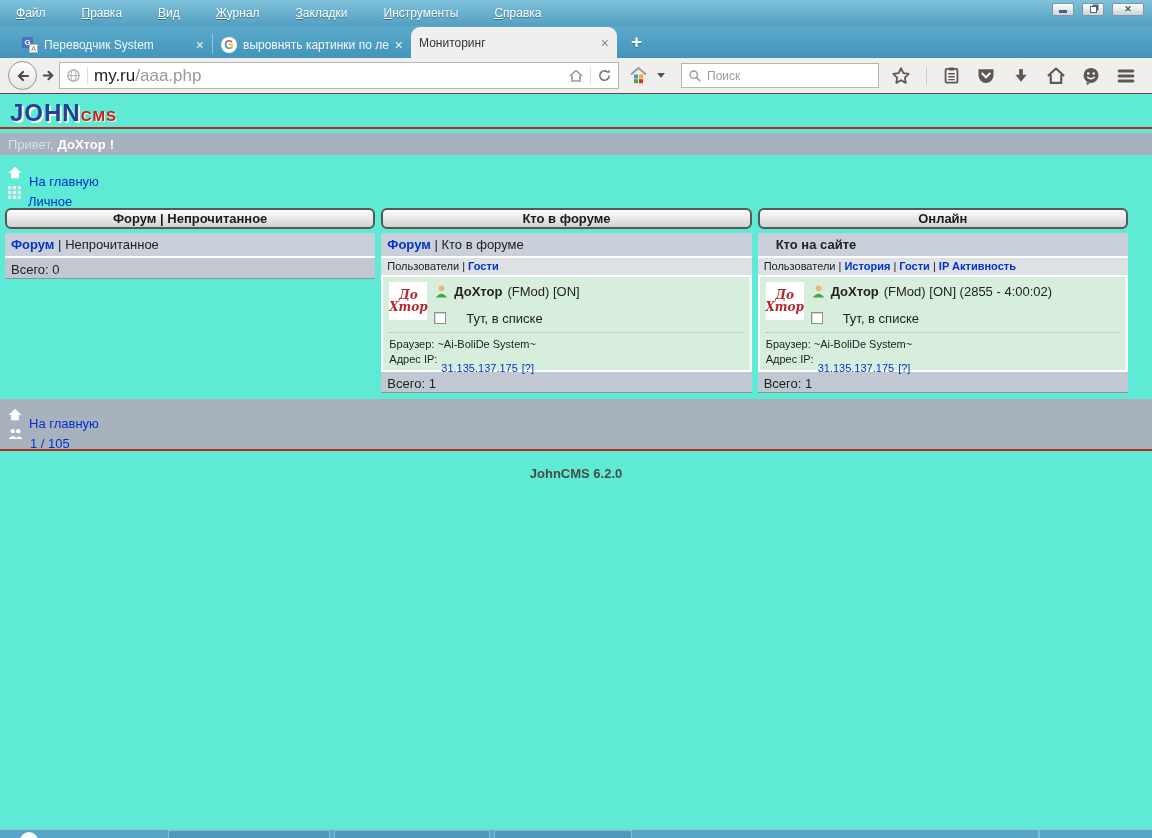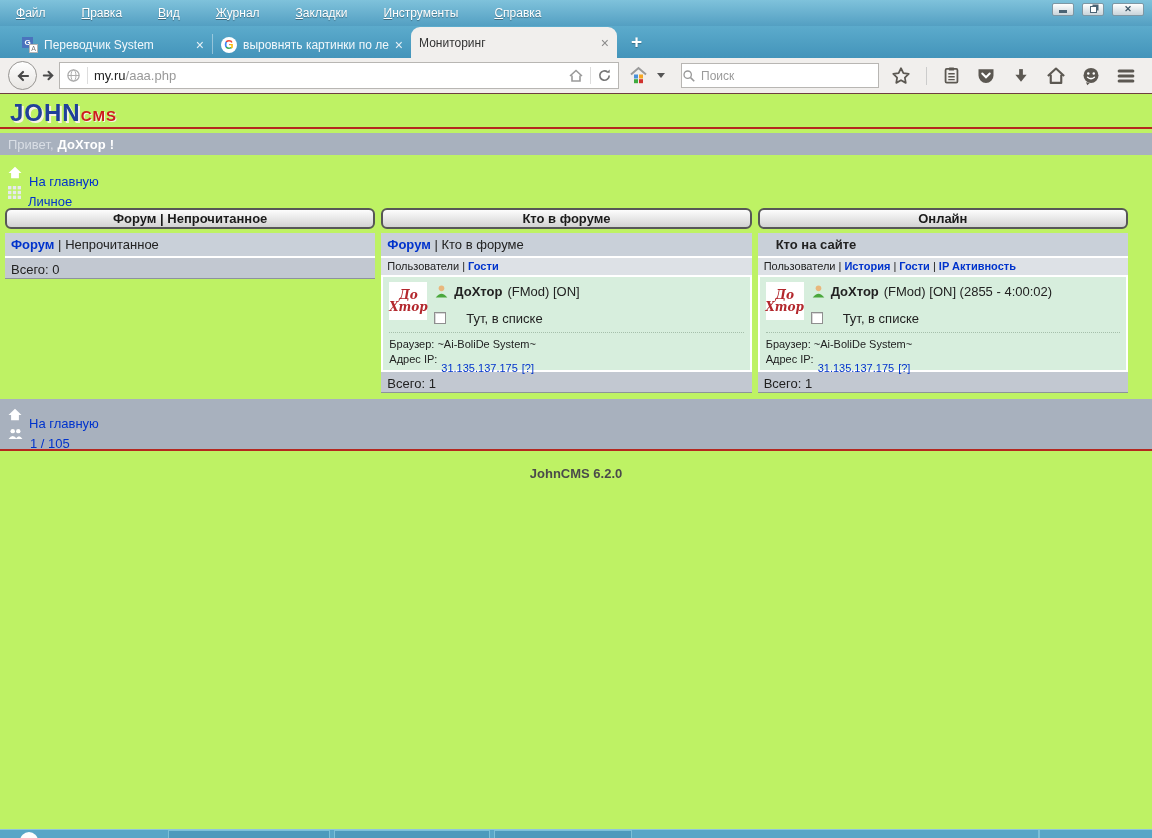--- a/index.html
+++ b/index.html
@@ -29,34 +29,34 @@
   .gt-blue { position:absolute; left:0; top:0; width:11px; height:11px; background:#4a73bd; color:#fff; font-size:8px; font-weight:bold; display:flex; align-items:center; justify-content:center; }
   .gt-white { position:absolute; right:0; bottom:0; width:9px; height:9px; background:#fff; border:1px solid #b5b5b5; color:#777; font-size:7px; display:flex; align-items:center; justify-content:center; }
   .g-multi { width:16px; height:16px; background:#fff; border-radius:50%; display:flex; align-items:center; justify-content:center; font-weight:bold; font-size:12px; background-image:none; }
   .g-letter { background:conic-gradient(from -40deg,#ea4335 0 25%,#fbbc05 25% 50%,#34a853 50% 75%,#4285f4 75% 100%); -webkit-background-clip:text; background-clip:text; color:transparent; }
 
   .navbar { height:35px; background:#f1efed; display:flex; align-items:center; padding:0 8px; }
   .back-btn { width:29px; height:29px; border-radius:50%; border:1px solid #979592; background:linear-gradient(#fefefe,#e8e6e3); display:flex; align-items:center; justify-content:center; flex:none; }
   .fwd-btn { width:22px; height:22px; display:flex; align-items:center; justify-content:center; flex:none; }
   .urlbar { width:560px; height:27px; background:#fff; border:1px solid #b8b6b3; display:flex; align-items:center; padding:0 6px; flex:none; }
   .url-div { width:1px; height:17px; background:#ddd; margin:0 6px; }
-  .url-text { font-size:13px; white-space:nowrap; }
+  .url-text { font-size:17px; white-space:nowrap; }
   .url-host { color:#222; }
   .url-path { color:#999; }
   .url-right { margin-left:auto; display:flex; align-items:center; }
   .engine-btn { display:flex; align-items:center; margin-left:10px; }
   .caret { width:0; height:0; border-left:4px solid transparent; border-right:4px solid transparent; border-top:5px solid #555; margin-left:9px; }
-  .searchbox { width:198px; height:25px; background:#fff; border:1px solid #b8b6b3; display:flex; align-items:center; padding:0 0; margin-left:16px; flex:none; }
+  .searchbox { width:198px; height:25px; background:#fff; border:1px solid #b8b6b3; display:flex; align-items:center; padding:0 6px; margin-left:16px; flex:none; }
   .searchbox input { border:none; outline:none; font-size:12px; width:100%; font-family:"Liberation Sans",sans-serif; color:#333; background:transparent; }
   .searchbox input::placeholder { color:#9a9a9a; }
   .tool-icons { display:flex; align-items:center; margin-left:12px; gap:15px; }
   .tool-sep { width:1px; height:18px; background:#ccc; }
 
   
-  .page { position:absolute; top:93px; left:0; right:0; bottom:9px; background:#bef264; border-top:1px solid #6e4040; }
+  .page { position:absolute; top:93px; left:0; right:0; bottom:9px; background:#5eead4; border-top:1px solid #6e4040; }
   .logo { padding:5px 0 3px 10px; height:33px; }
   .logo-john { font-size:24px; font-weight:bold; color:#20409a; letter-spacing:1px; text-shadow:2px 2px 0 #f7f3e4; }
   .logo-cms { font-size:15px; font-weight:bold; color:#cc1d1d; letter-spacing:1px; text-shadow:1px 1px 0 #f7f3e4; }
   .red-rule { height:2px; background:#b5281f; }
   .greet { height:22px; background:#a8b1be; display:flex; align-items:center; padding-left:8px; font-size:13px; color:#d9dee5; margin-top:4px; }
   .greet b { color:#fff; margin-left:4px; }
   .toplinks { padding:7px 0 0 8px; }
   .toplink-row { display:flex; align-items:center; gap:7px; height:20px; font-size:13px; }
 
   .columns { display:flex; gap:6px; margin:6px 24px 0 5px; }

